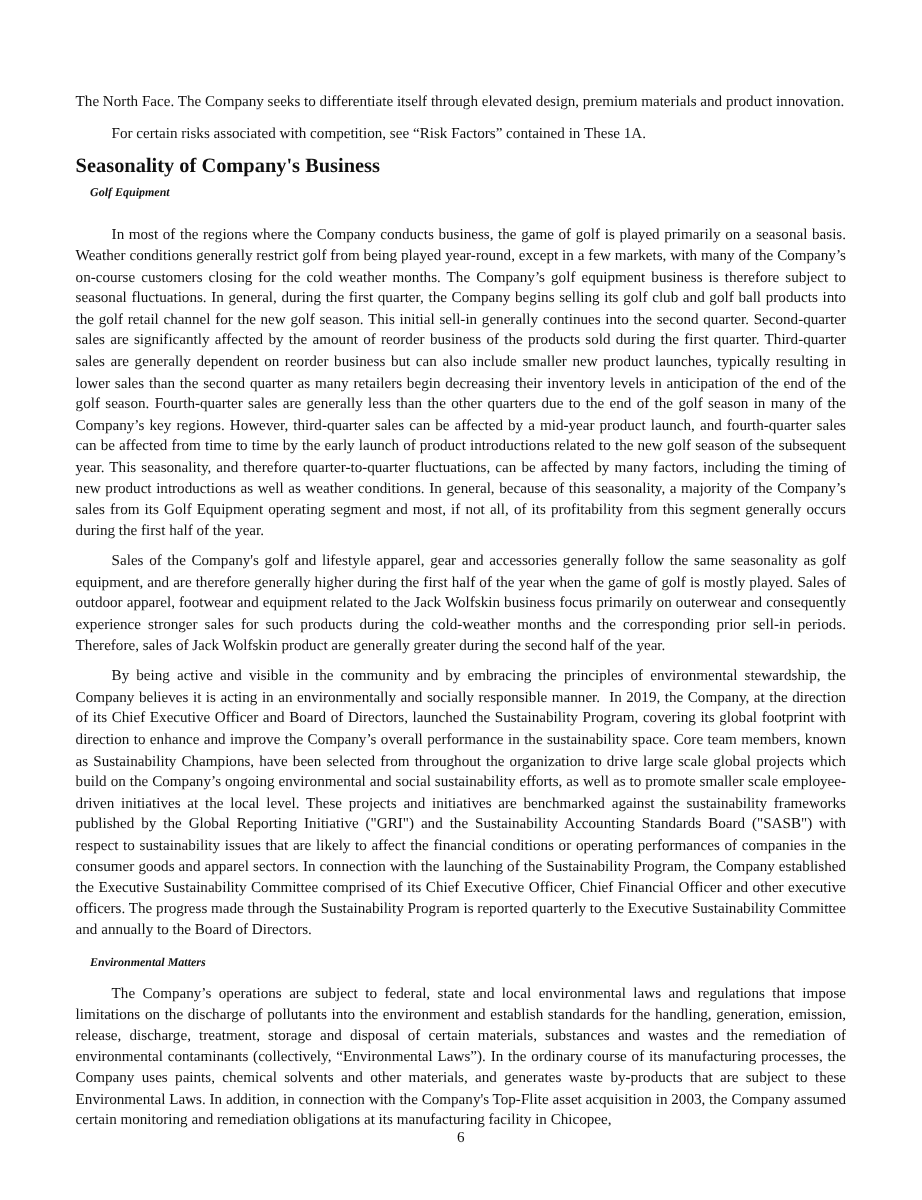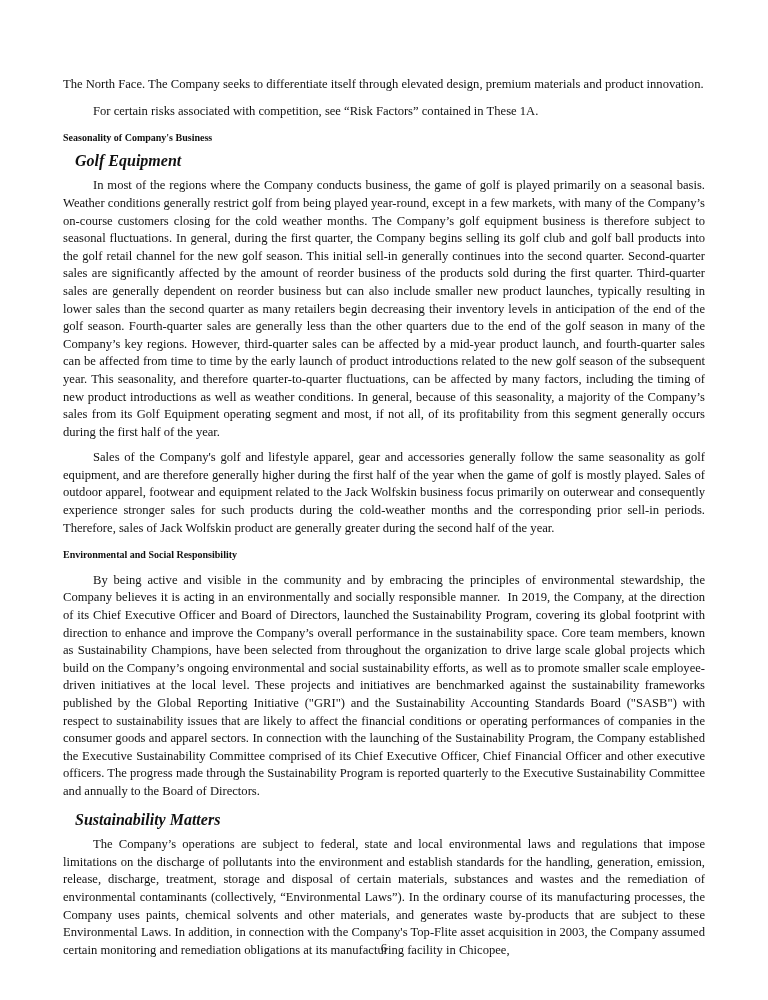--- a/index.html
+++ b/index.html
@@ -6,41 +6,40 @@
   body { width: 768px; height: 1000px; position: relative; overflow: hidden; }
   .page {
     position: absolute; left: 63px; top: 76px; width: 642px;
     font-family: "Liberation Serif", "DejaVu Serif", serif;
     font-size: 12.6px; line-height: 17.6px; color: #111;
   }
   p { margin: 0; text-align: justify; }
   .indent { text-indent: 30px; }
   .gap-s { margin-top: 8px; }
   .gap-m { margin-top: 9px; }
-  h2 { font-size: 10px; font-weight: bold; margin: 9px 0 0 0; line-height: 17.6px; }
-  h3 { font-size: 16px; font-weight: bold; font-style: italic; margin: 5px 0 0 0; padding-left: 12px; line-height: 17.6px; }
-  .after-h3 { margin-top: 8px; }
+  h2 { font-size: 17px; font-weight: bold; margin: 9px 0 0 0; line-height: 17.6px; }
+  h3 { font-size: 10px; font-weight: bold; font-style: italic; margin: 5px 0 0 0; padding-left: 12px; line-height: 17.6px; }
+  .after-h3 { margin-top: 18px; }
   .page-number {
     position: absolute; left: 0; width: 768px; top: 941px; text-align: center;
     font-family: "Liberation Serif", "DejaVu Serif", serif; font-size: 12.6px; color: #111;
   }
 </style>
 </head>
 <body>
 
 <div class="page">
   <p>The North Face. The Company seeks to differentiate itself through elevated design, premium materials and product innovation.</p>
   <p class="indent gap-m">For certain risks associated with competition, see “Risk Factors” contained in These 1A.</p>
 
   <h2>Seasonality of Company's Business</h2>
   <h3>Golf Equipment</h3>
   <p class="indent after-h3">In most of the regions where the Company conducts business, the game of golf is played primarily on a seasonal basis. Weather conditions generally restrict golf from being played year-round, except in a few markets, with many of the Company’s on-course customers closing for the cold weather months. The Company’s golf equipment business is therefore subject to seasonal fluctuations. In general, during the first quarter, the Company begins selling its golf club and golf ball products into the golf retail channel for the new golf season. This initial sell-in generally continues into the second quarter. Second-quarter sales are significantly affected by the amount of reorder business of the products sold during the first quarter. Third-quarter sales are generally dependent on reorder business but can also include smaller new product launches, typically resulting in lower sales than the second quarter as many retailers begin decreasing their inventory levels in anticipation of the end of the golf season. Fourth-quarter sales are generally less than the other quarters due to the end of the golf season in many of the Company’s key regions. However, third-quarter sales can be affected by a mid-year product launch, and fourth-quarter sales can be affected from time to time by the early launch of product introductions related to the new golf season of the subsequent year. This seasonality, and therefore quarter-to-quarter fluctuations, can be affected by many factors, including the timing of new product introductions as well as weather conditions. In general, because of this seasonality, a majority of the Company’s sales from its Golf Equipment operating segment and most, if not all, of its profitability from this segment generally occurs during the first half of the year.</p>
 
   <p class="indent gap-s">Sales of the Company's golf and lifestyle apparel, gear and accessories generally follow the same seasonality as golf equipment, and are therefore generally higher during the first half of the year when the game of golf is mostly played. Sales of outdoor apparel, footwear and equipment related to the Jack Wolfskin business focus primarily on outerwear and consequently experience stronger sales for such products during the cold-weather months and the corresponding prior sell-in periods. Therefore, sales of Jack Wolfskin product are generally greater during the second half of the year.</p>
 
-  <h2>Environmental and Social Responsibility</h2>
   <p class="indent gap-s">By being active and visible in the community and by embracing the principles of environmental stewardship, the Company believes it is acting in an environmentally and socially responsible manner.&nbsp; In 2019, the Company, at the direction of its Chief Executive Officer and Board of Directors, launched the Sustainability Program, covering its global footprint with direction to enhance and improve the Company’s overall performance in the sustainability space. Core team members, known as Sustainability Champions, have been selected from throughout the organization to drive large scale global projects which build on the Company’s ongoing environmental and social sustainability efforts, as well as to promote smaller scale employee-driven initiatives at the local level. These projects and initiatives are benchmarked against the sustainability frameworks published by the Global Reporting Initiative ("GRI") and the Sustainability Accounting Standards Board ("SASB") with respect to sustainability issues that are likely to affect the financial conditions or operating performances of companies in the consumer goods and apparel sectors. In connection with the launching of the Sustainability Program, the Company established the Executive Sustainability Committee comprised of its Chief Executive Officer, Chief Financial Officer and other executive officers. The progress made through the Sustainability Program is reported quarterly to the Executive Sustainability Committee and annually to the Board of Directors.</p>
 
-  <h3 style="margin-top:10px">Sustainability Matters</h3>
+  <h3 style="margin-top:10px">Environmental Matters</h3>
   <p class="indent gap-s">The Company’s operations are subject to federal, state and local environmental laws and regulations that impose limitations on the discharge of pollutants into the environment and establish standards for the handling, generation, emission, release, discharge, treatment, storage and disposal of certain materials, substances and wastes and the remediation of environmental contaminants (collectively, “Environmental Laws”). In the ordinary course of its manufacturing processes, the Company uses paints, chemical solvents and other materials, and generates waste by-products that are subject to these Environmental Laws. In addition, in connection with the Company's Top-Flite asset acquisition in 2003, the Company assumed certain monitoring and remediation obligations at its manufacturing facility in Chicopee,</p>
 </div>
 
 <div class="page-number">6</div>
 
 </body></html>

